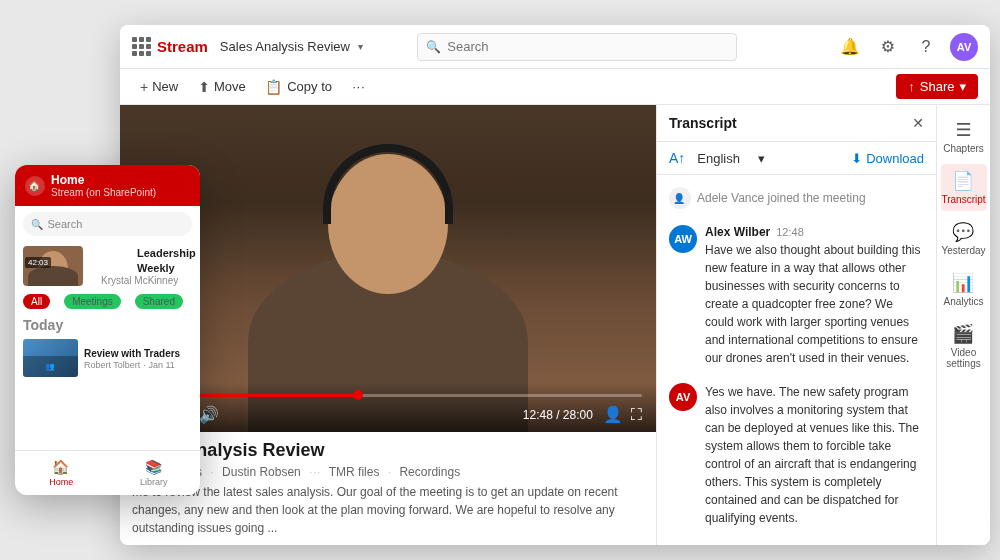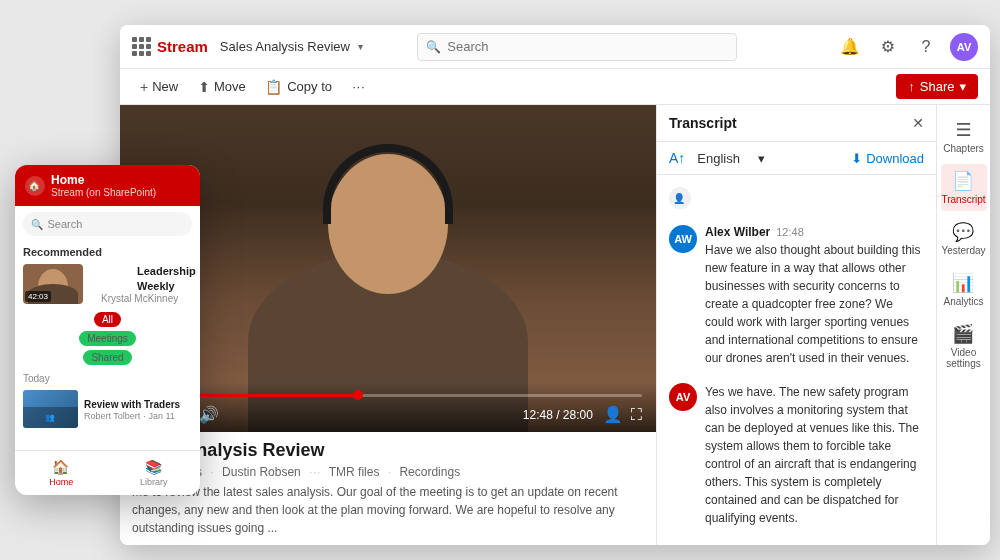--- a/index.html
+++ b/index.html
@@ -561,21 +561,21 @@
       bottom: 0;
       left: 50%;
       transform: translateX(-50%);
       width: 50px;
       height: 20px;
       border-radius: 50% 50% 0 0;
       background: #5a4535;
     }
     .mobile-thumb-duration {
       position: absolute;
-      bottom: 2px;
+      bottom: 18px;
       left: 2px;
       font-size: 8px;
       color: #fff;
       background: rgba(0,0,0,0.6);
       padding: 1px 3px;
       border-radius: 2px;
     }
     .mobile-card-info {}
     .mobile-card-title {
       font-size: 11px;
@@ -584,42 +584,41 @@
       line-height: 1.3;
       padding-left: 48px;
     }
     .mobile-card-sub {
       font-size: 10px;
       color: #888;
       padding-left: 12px;
     }
     .mobile-filter-row {
       display: flex;
-      gap: 4px;
+      gap: 14px;
       padding: 4px 8px;
       align-items: center;
-      flex-direction: column;
     }
     .mobile-filter-chip {
       font-size: 10px;
       padding: 2px 8px;
       border-radius: 12px;
       background: #22c55e;
       color: #555;
       cursor: pointer;
     }
     .mobile-filter-chip.active {
       background: #c00;
       color: #fff;
     }
     .mobile-section-label {
-      font-size: 10px;
+      font-size: 14px;
       color: #888;
       padding: 4px 8px 2px;
-      font-weight: 400;
+      font-weight: 700;
     }
     .mobile-list-item {
       display: flex;
       gap: 6px;
       padding: 4px 8px;
       align-items: center;
     }
     .mobile-list-thumb {
       width: 55px;
       height: 38px;
@@ -779,20 +778,21 @@
           <span>▾</span>
         </div>
         <div class="download-btn">
           <span>⬇</span>
           <span>Download</span>
         </div>
       </div>
       <div class="transcript-body">
         <div class="join-notice">
           <div class="join-icon">👤</div>
+          <span>Adele Vance joined the meeting</span>
         </div>
 
         <div class="transcript-entry">
           <div class="entry-avatar" style="background:#0078d4;">AW</div>
           <div class="entry-content">
             <div class="entry-name-time">
               <span class="entry-name">Alex Wilber</span>
               <span class="entry-time">12:48</span>
             </div>
             <div class="entry-text">Have we also thought about building this new feature in a way that allows other businesses with security concerns to create a quadcopter free zone? We could work with larger sporting venues and international competitions to ensure our drones aren't used in their venues.</div>
@@ -841,21 +841,20 @@
       <div class="mobile-title">Home</div>
       <div class="mobile-subtitle">Stream (on SharePoint)</div>
     </div>
   </div>
 
   <div class="mobile-search">
     <span style="font-size:10px;">🔍</span>
     <span>Search</span>
   </div>
 
-  <div class="mobile-section-title">Recommended</div>
 
   <div class="mobile-video-card">
     <div class="mobile-thumb">
       <div class="mobile-thumb-person"></div>
       <div class="mobile-thumb-body"></div>
       <div class="mobile-thumb-duration">42:03</div>
     </div>
     <div class="mobile-card-info">
       <div class="mobile-card-title">Leadership Weekly</div>
       <div class="mobile-card-sub">Krystal McKinney</div>

